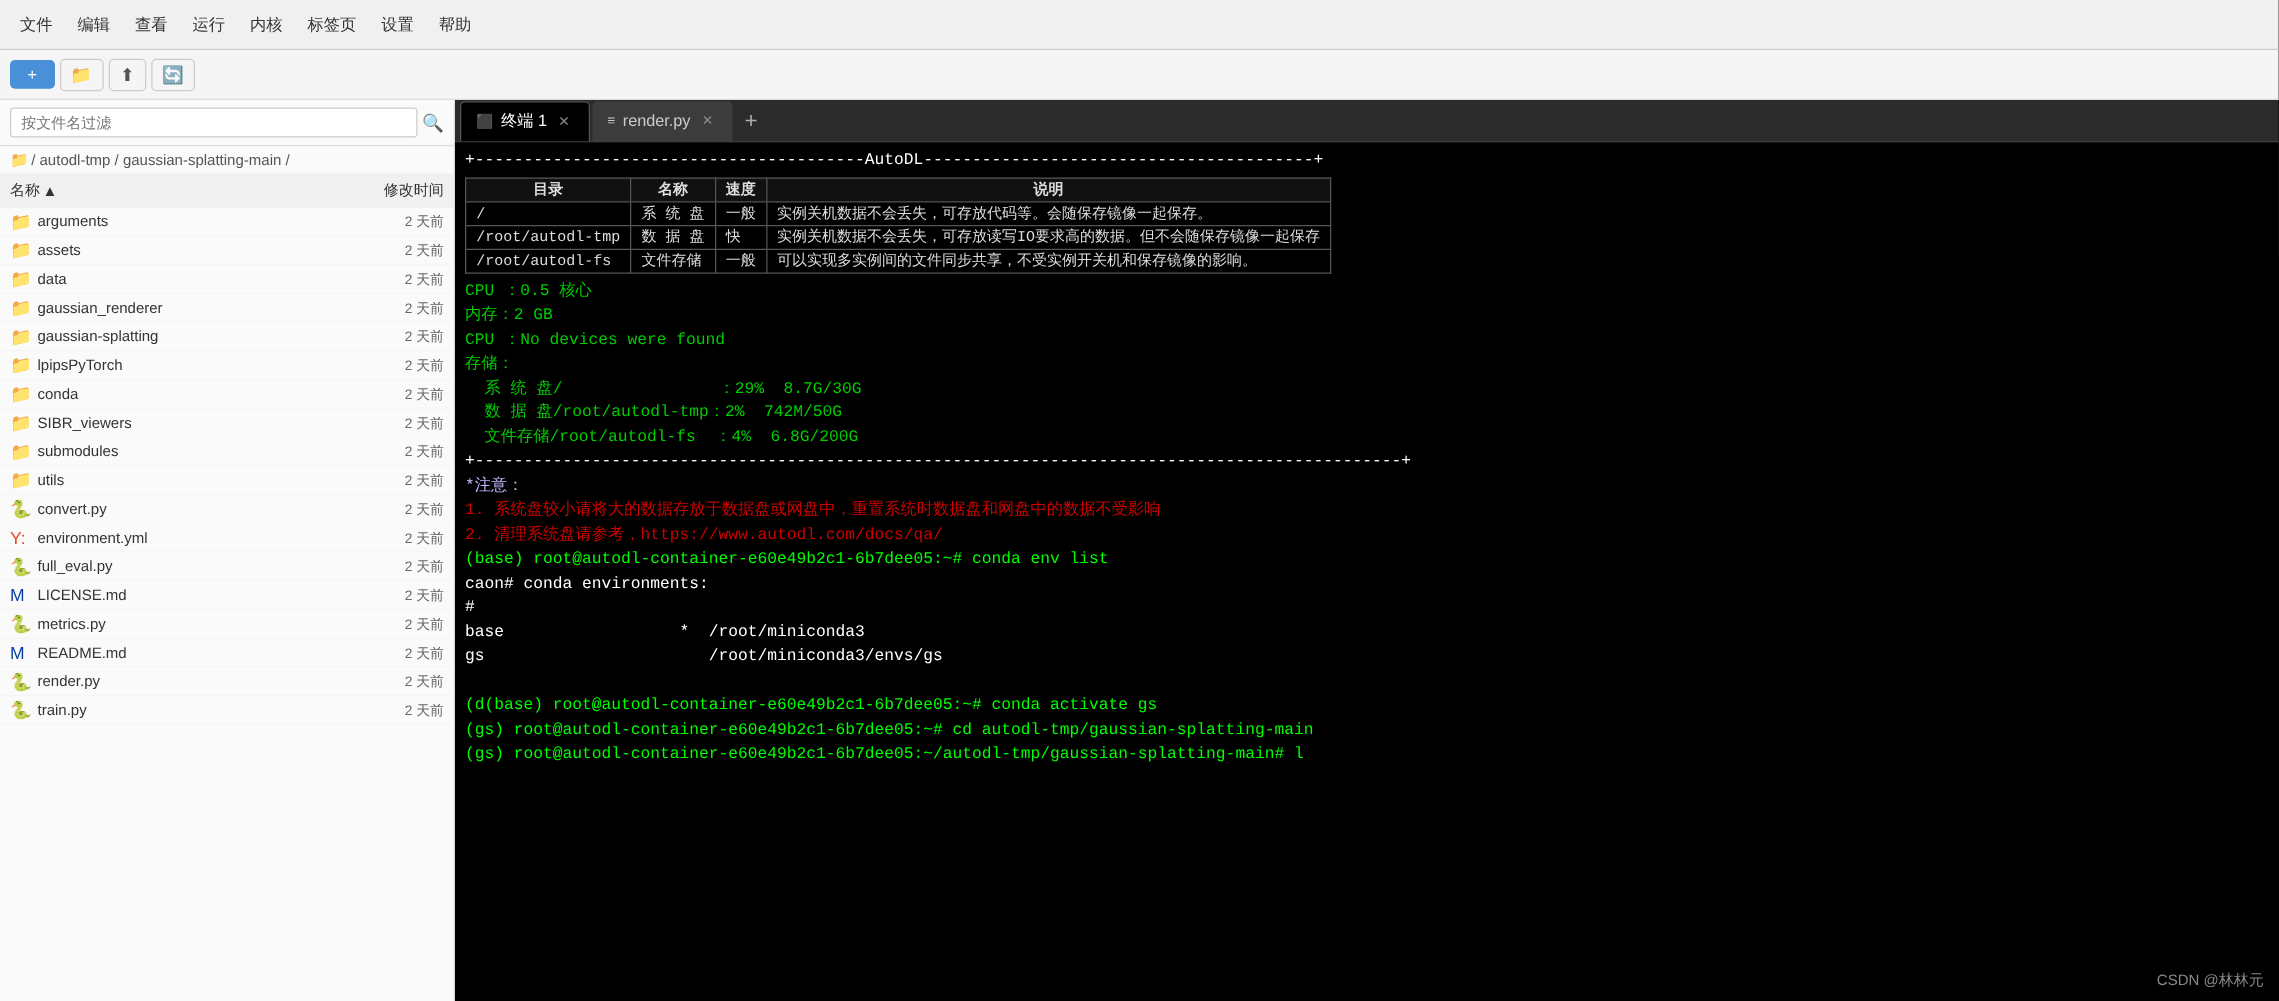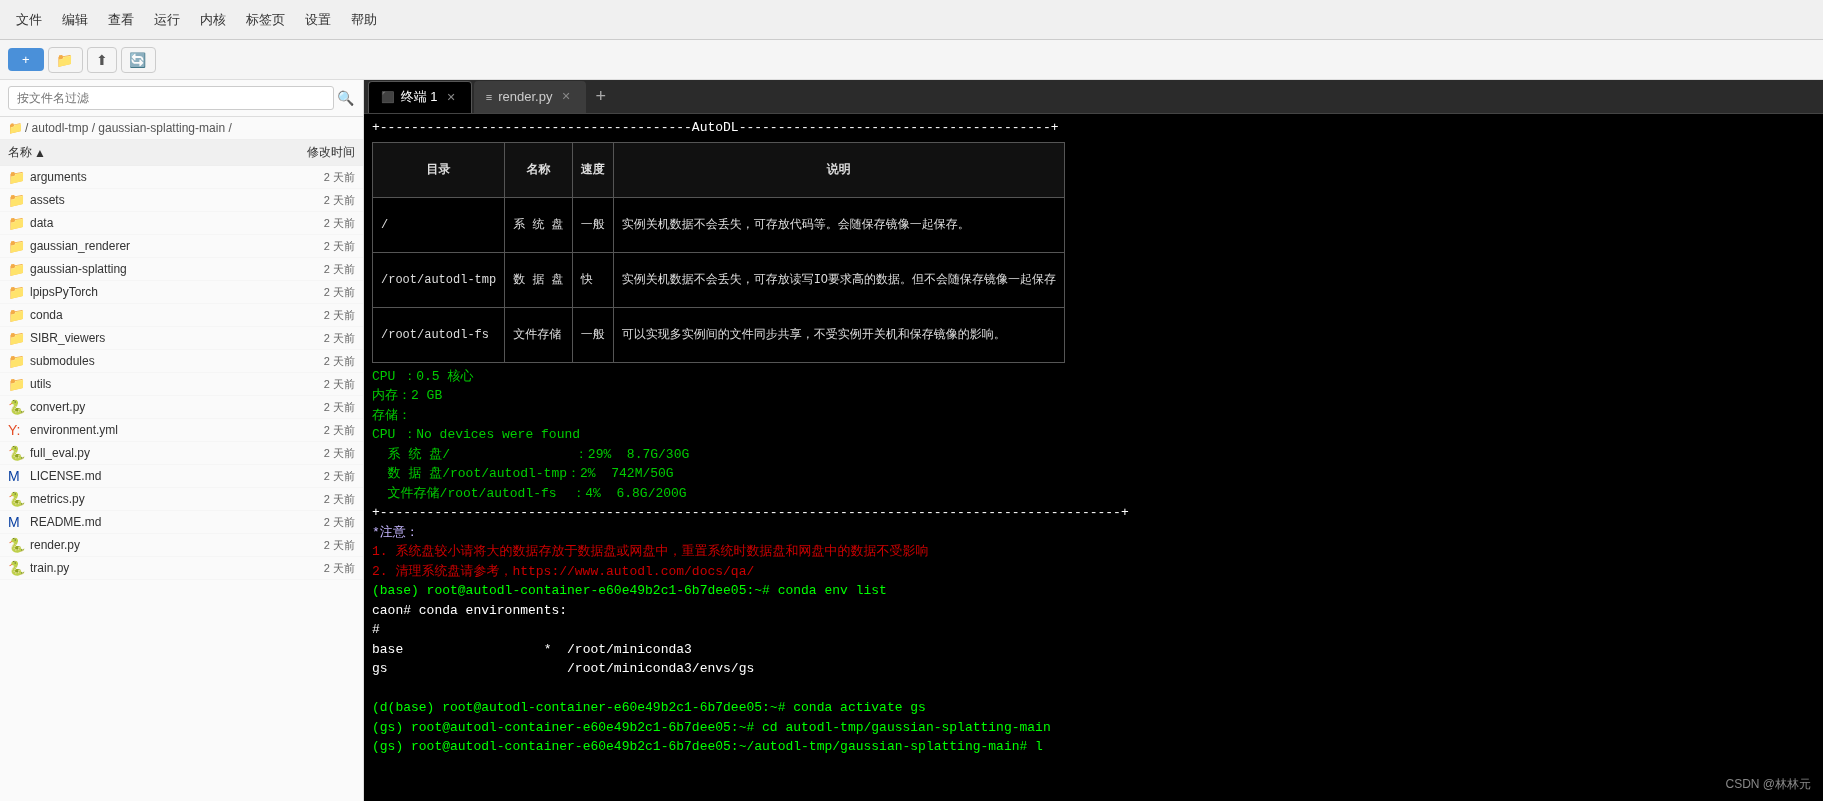--- a/index.html
+++ b/index.html
@@ -203,21 +203,21 @@
 
     
     .autodl-table {
       border-collapse: collapse;
       border: 1px solid #555;
       margin: 4px 0;
       font-size: 12px;
     }
     .autodl-table td, .autodl-table th {
       border: 1px solid #555;
-      padding: 18px 8px;
+      padding: 0 8px;
       color: #ddd;
     }
     .autodl-table th { background: #111; }
 
     .term-line { white-space: pre; }
 
     
     .watermark {
       position: fixed;
       bottom: 8px;
@@ -410,22 +410,22 @@
             <tr>
               <td>/root/autodl-fs</td>
               <td>文件存储</td>
               <td>一般</td>
               <td>可以实现多实例间的文件同步共享，不受实例开关机和保存镜像的影响。</td>
             </tr>
           </tbody>
         </table>
         <div class="term-line"><span class="t-green">CPU ：0.5 核心</span></div>
         <div class="term-line"><span class="t-green">内存：2 GB</span></div>
+        <div class="term-line"><span class="t-green">CPU ：No devices were found</span></div>
         <div class="term-line"><span class="t-green">存储：</span></div>
-        <div class="term-line"><span class="t-green">CPU ：No devices were found</span></div>
         <div class="term-line"><span class="t-green">&nbsp;&nbsp;系 统 盘/                ：29%  8.7G/30G</span></div>
         <div class="term-line"><span class="t-green">&nbsp;&nbsp;数 据 盘/root/autodl-tmp：2%  742M/50G</span></div>
         <div class="term-line"><span class="t-green">&nbsp;&nbsp;文件存储/root/autodl-fs  ：4%  6.8G/200G</span></div>
         <div class="term-line"><span class="t-white">+-----------------------------------------------------------------------------------------------+</span></div>
         <div class="term-line"><span class="t-orange">*注意：</span></div>
         <div class="term-line"><span class="t-red">1. 系统盘较小请将大的数据存放于数据盘或网盘中，重置系统时数据盘和网盘中的数据不受影响</span></div>
         <div class="term-line"><span class="t-red">2. 清理系统盘请参考，https://www.autodl.com/docs/qa/</span></div>
         <div class="term-line"><span class="t-bright-green">(base) root@autodl-container-e60e49b2c1-6b7dee05:~# conda env list</span></div>
         <div class="term-line"><span class="t-white">caon# conda environments:</span></div>
         <div class="term-line"><span class="t-white">#</span></div>

